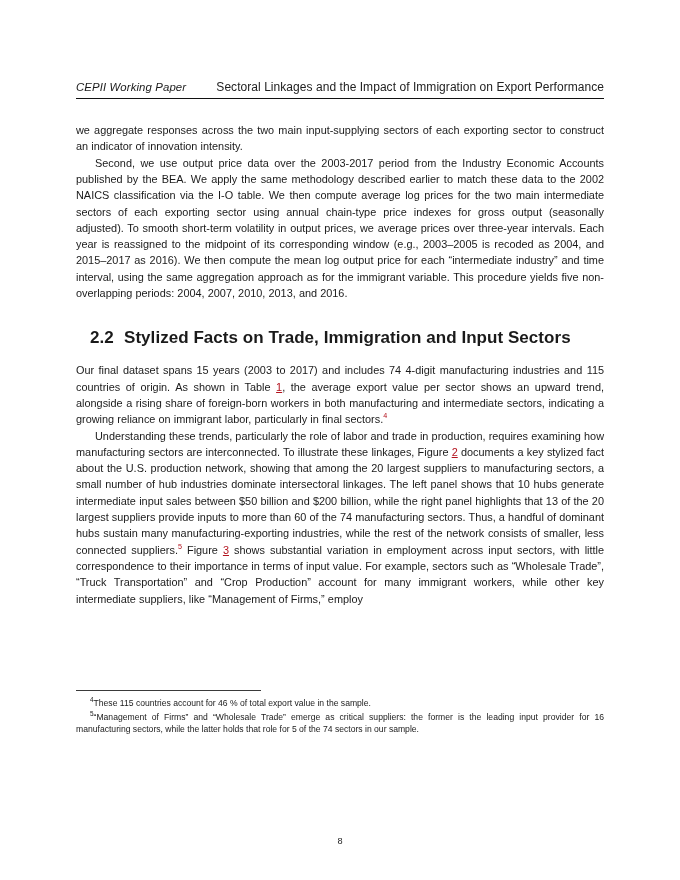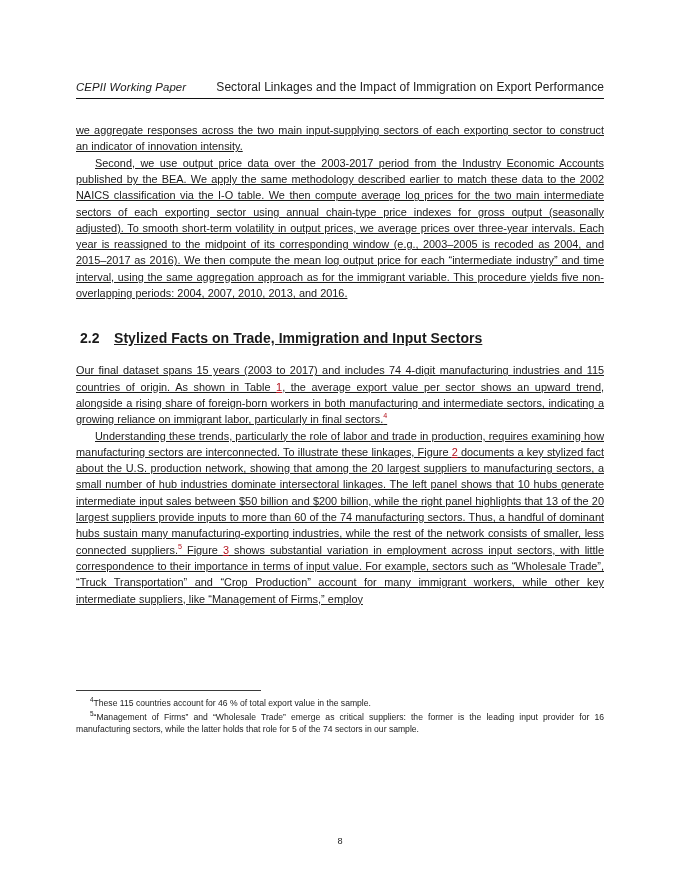--- a/index.html
+++ b/index.html
@@ -51,39 +51,38 @@
   .header-rule {
     width: 100%;
     height: 1.1px;
     background: #111;
     margin-top: 1px;
   }
 
   
   .body-block {
     margin-top: 23px;
-    text-decoration: underline;
   }
   p.para {
     margin: 0;
     font-size: 10.9px;
     line-height: 16.3px;
     text-align: justify;
     text-justify: inter-word;
     word-spacing: 0.01em;
     hyphens: manual;
   }
   p.indent {
     text-indent: 19px;
   }
 
   
   h2.section {
-    margin: 4px;
-    font-size: 14px;
+    margin: 14px;
+    font-size: 17px;
     font-weight: bold;
     letter-spacing: 0.05px;
     line-height: 16px;
   }
   .sec-num { display: inline-block; min-width: 34px; }
   .heading-block {
     margin-top: 29px;
     margin-bottom: 16px;
   }
 

